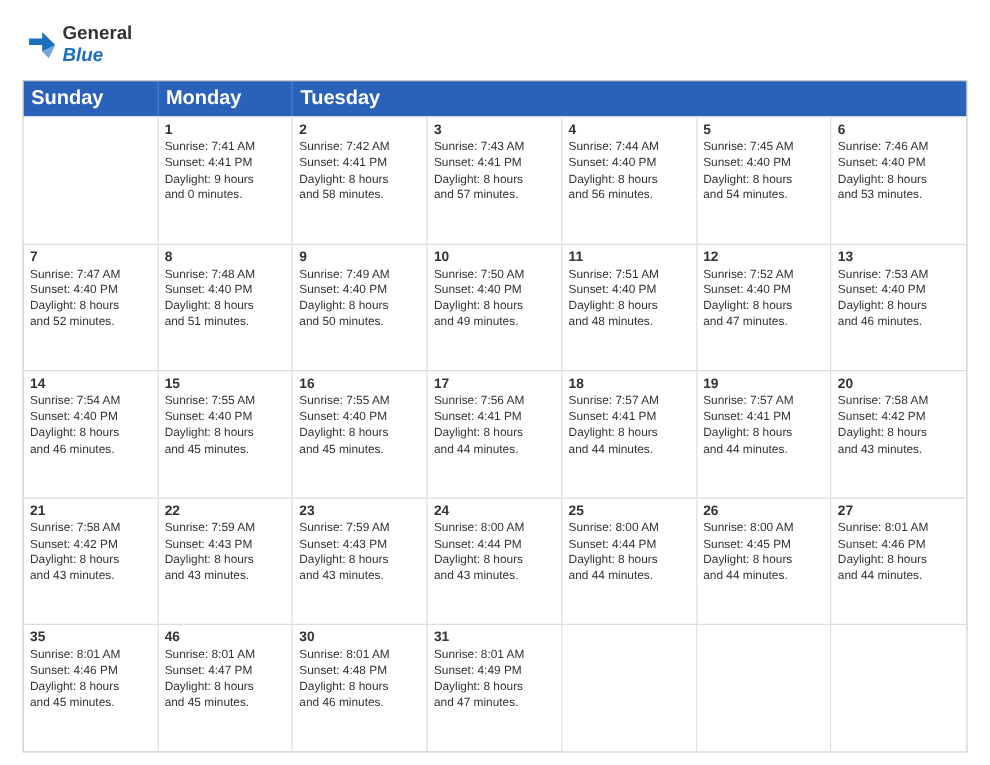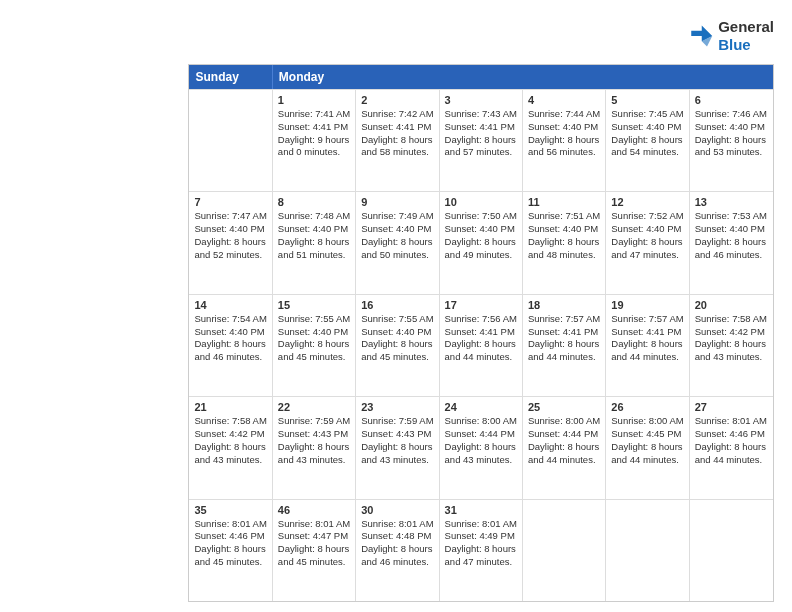--- a/index.html
+++ b/index.html
@@ -9,40 +9,39 @@
       font-family: Arial, sans-serif;
       background: #fff;
       overflow: hidden;
     }
     .page {
       width: 792px;
       height: 612px;
       padding: 18px 18px 10px 18px;
       display: flex;
       flex-direction: column;
-      align-items: flex-end;
     }
     .header {
       display: flex;
       justify-content: space-between;
       align-items: flex-start;
       margin-bottom: 10px;
     }
     .logo {
       display: flex;
       align-items: center;
       gap: 4px;
     }
     .logo-text {
       font-size: 15px;
       font-weight: bold;
       color: #333;
       line-height: 1.2;
     }
-    .logo-blue { color: #1a6fbe; }
+    .logo-blue { color: #1a6fbe; font-style: italic; }
     .logo-icon {
       width: 28px;
       height: 28px;
     }
     .title-block {
       text-align: right;
     }
     .month-title {
       font-size: 28px;
       font-weight: bold;
@@ -59,21 +58,21 @@
       flex-direction: column;
       border: 1px solid #ccc;
     }
     .cal-header {
       display: grid;
       grid-template-columns: repeat(7, 1fr);
       background: #2962b8;
     }
     .cal-header-cell {
       color: #fff;
-      font-size: 12px;
+      font-size: 16px;
       font-weight: bold;
       padding: 5px 6px;
       text-align: left;
       border-right: 1px solid #4a7fd4;
     }
     .cal-header-cell:last-child { border-right: none; }
     .cal-body {
       flex: 1;
       display: flex;
       flex-direction: column;
@@ -125,20 +124,21 @@
     <div class="title-block">
       <div class="month-title"></div>
       <div class="location"></div>
     </div>
   </div>
 
   <div class="calendar">
     <div class="cal-header">
     <div class="cal-header-cell">Sunday</div>
         <div class="cal-header-cell">Monday</div>
+        <div class="cal-header-cell">Tuesday</div>
       </div>
     <div class="cal-body">
     <div class="cal-row">
           <div class="cal-cell empty"></div>
           <div class="cal-cell">
             <span class="day-num">1</span>
             <span class="cell-line">Sunrise: 7:41 AM</span>
             <span class="cell-line">Sunset: 4:41 PM</span>
             <span class="cell-line">Daylight: 9 hours</span>
             <span class="cell-line">and 0 minutes.</span>

